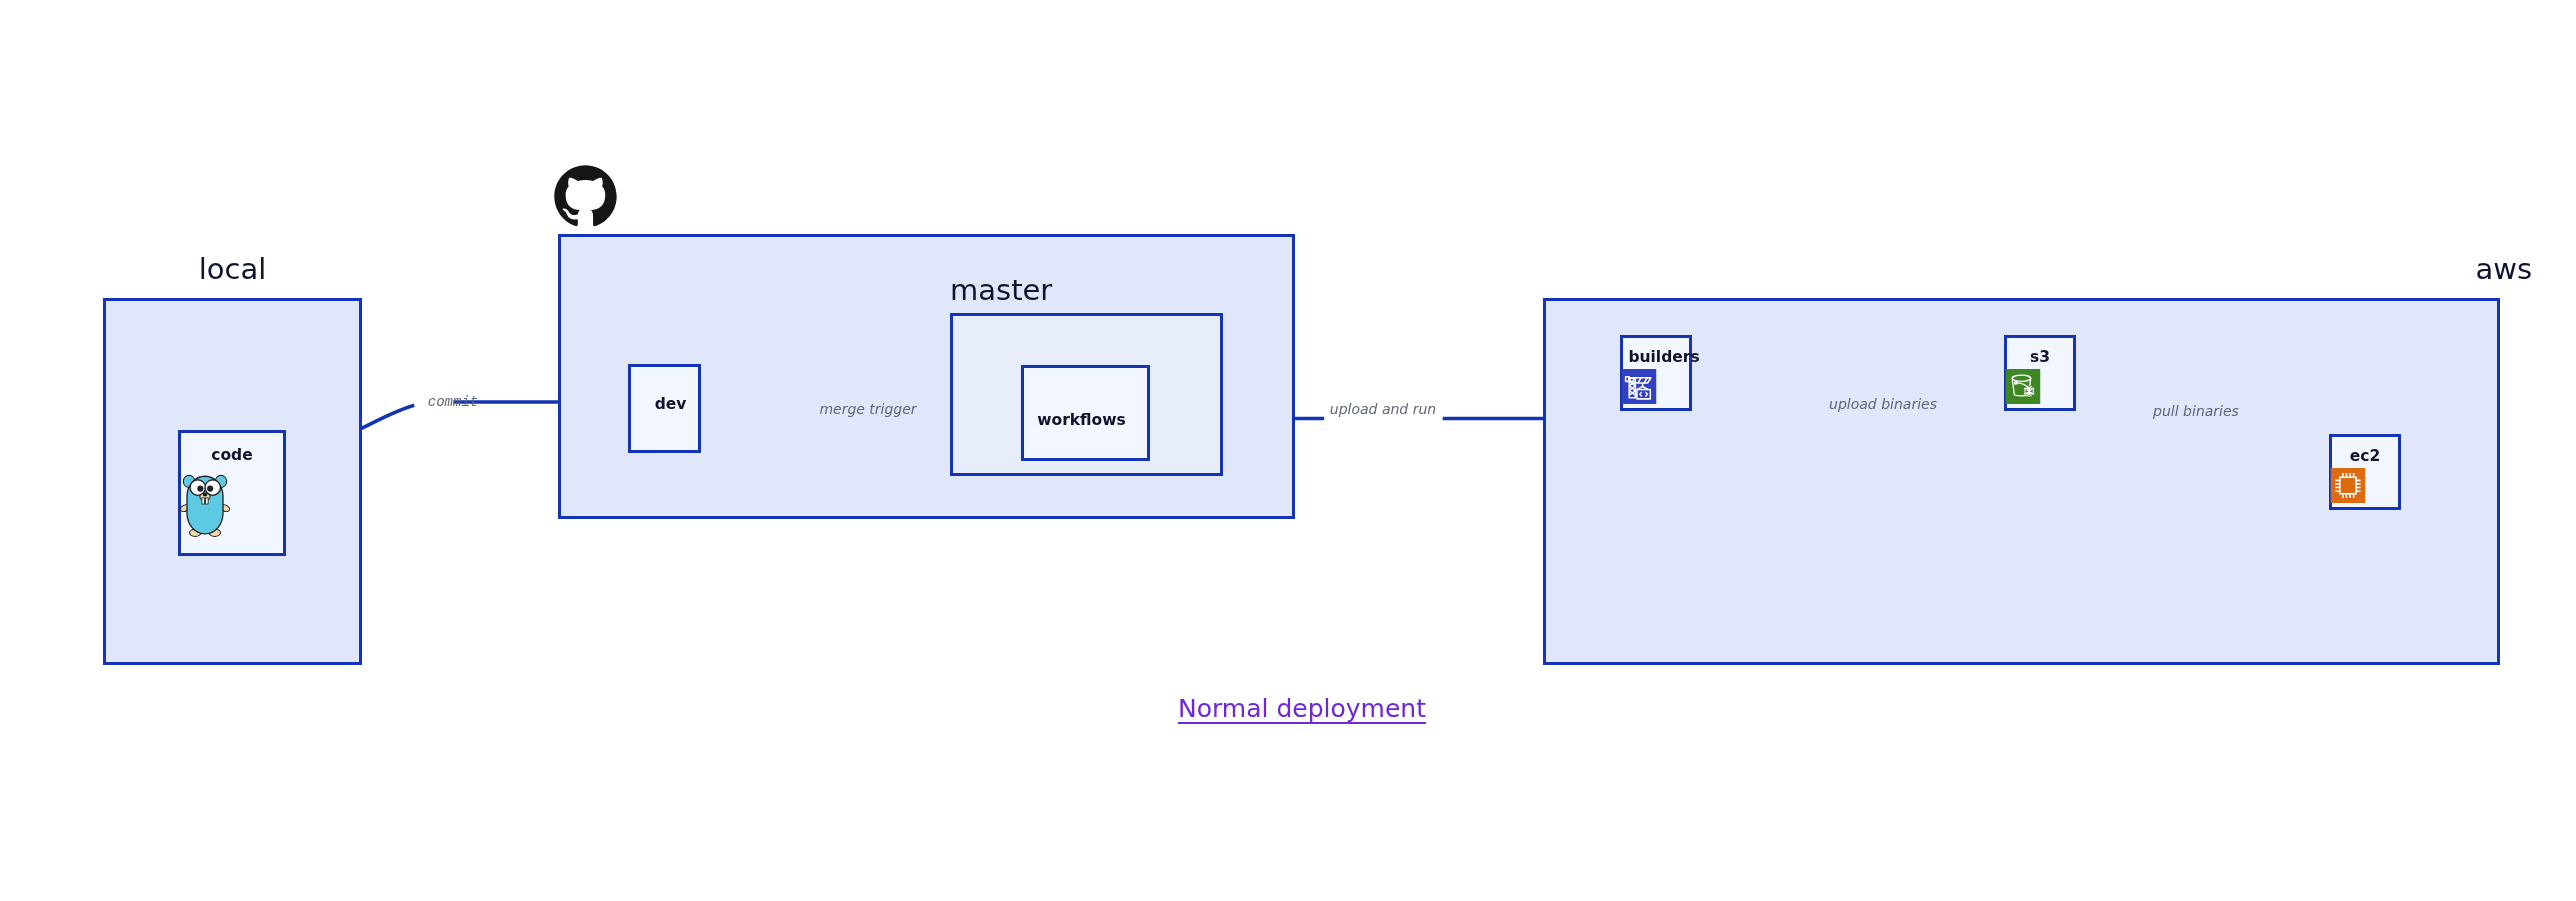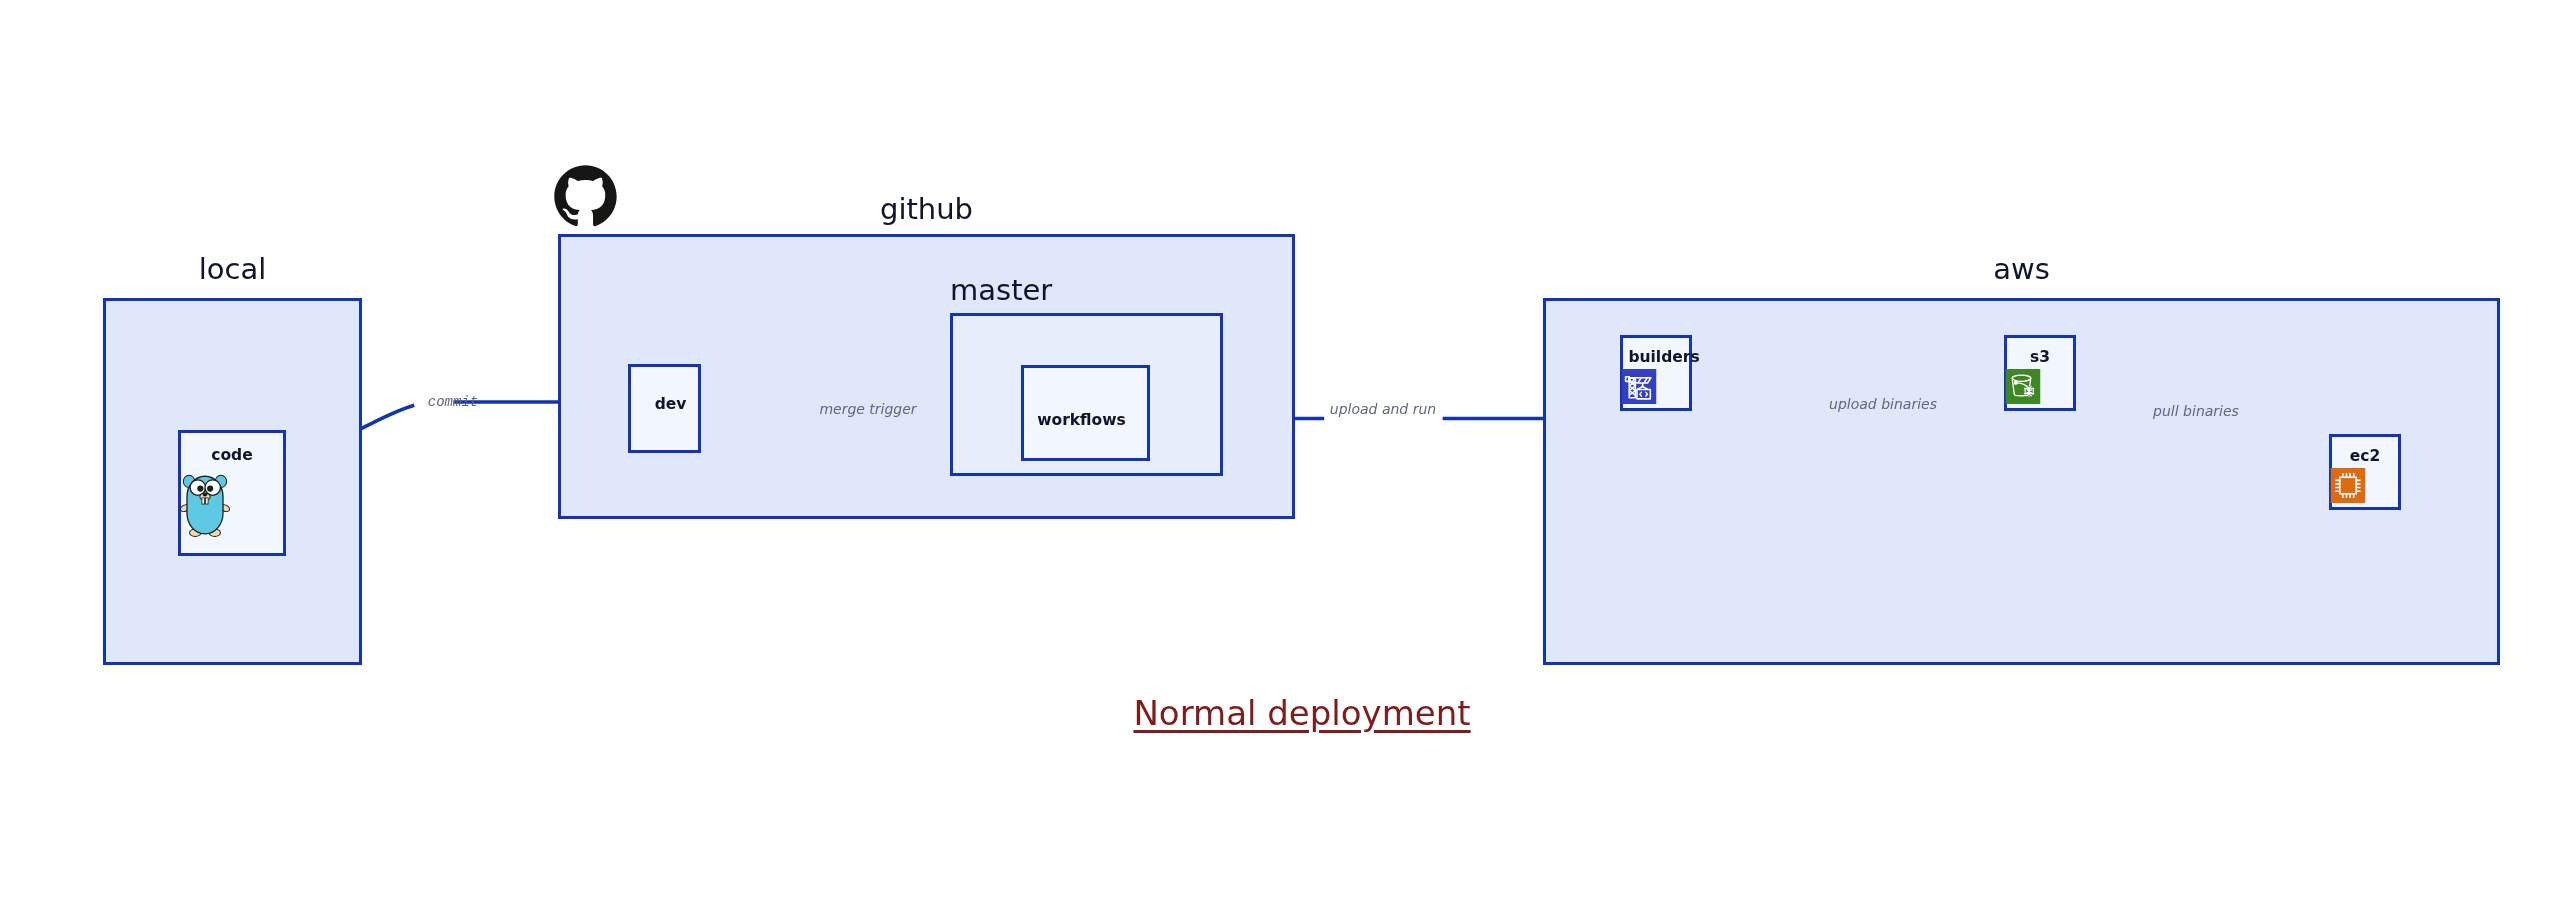--- a/index.html
+++ b/index.html
@@ -81,22 +81,22 @@
     font-style: italic;
     line-height: 1;
     white-space: nowrap;
     background: transparent;
     transform: translate(-50%, -50%);
   }
 
   
   #diagram-title {
     position: absolute;
-    color: #7f1d1d;
-    font-size: 34px;
+    color: #6d28d9;
+    font-size: 25px;
     line-height: 1;
     text-decoration: underline;
     text-underline-offset: 5.2px;
     white-space: nowrap;
     transform: translateX(-50%);
   }
 
   
   #octocat {
     position: absolute;
@@ -156,39 +156,38 @@
 
       <ellipse cx="52" cy="56" rx="10" ry="7" fill="#f2d9ad" stroke="#1d1d1d" stroke-width="2"></ellipse>
       <ellipse cx="52" cy="52" rx="4.5" ry="3.5" fill="#1d1d1d"></ellipse>
 
       <rect x="46" y="58" width="5" height="12" fill="#ffffff" stroke="#1d1d1d" stroke-width="1.6"></rect>
       <rect x="53" y="58" width="5" height="12" fill="#ffffff" stroke="#1d1d1d" stroke-width="1.6"></rect>
     </svg>
   </div>
 
   <div class="group" style="left:558px; top:234px; width:737px; height:285px;"></div>
-  <div class="group-label" style="left:558px; top:195px; width:737px; text-align:center; padding-right:0;">github</div>
 
   <div id="octocat" style="left:553px; top:164px; width:65px; height:65px;">
     <svg viewBox="0 0 98 98" width="65" height="65">
       <path fill="#161614" d="M49 2C23.1 2 2 23.1 2 49c0 20.8 13.5 38.4 32.2 44.6 2.4.4 3.2-1 3.2-2.3v-8.1c-13.1 2.8-15.9-6.3-15.9-6.3-2.1-5.5-5.2-6.9-5.2-6.9-4.3-2.9.3-2.9.3-2.9 4.7.3 7.2 4.8 7.2 4.8 4.2 7.2 11 5.1 13.7 3.9.4-3 1.6-5.1 3-6.3-10.5-1.2-21.5-5.2-21.5-23.3 0-5.2 1.8-9.4 4.8-12.7-.5-1.2-2.1-6 .5-12.5 0 0 3.9-1.3 12.9 4.8 3.7-1 7.7-1.5 11.7-1.6 4 0 8 .6 11.7 1.6 9-6.1 12.9-4.8 12.9-4.8 2.6 6.5 1 11.3.5 12.5 3 3.3 4.8 7.5 4.8 12.7 0 18.2-11 22.1-21.6 23.3 1.7 1.5 3.2 4.4 3.2 8.8v13.1c0 1.3.8 2.8 3.3 2.3C82.5 87.4 96 69.8 96 49 96 23.1 74.9 2 49 2z"></path>
     </svg>
   </div>
 
   <div class="node" style="left:628px; top:364px; width:73px; height:89px;"></div>
   <div class="node-label" style="left:628px; top:397px; width:85px;">dev</div>
 
   <div class="group level2" style="left:950px; top:313px; width:273px; height:163px;"></div>
   <div class="group-label" style="left:950px; top:276px; width:273px; text-align:left;">master</div>
 
   <div class="node" style="left:1021px; top:365px; width:129px; height:96px;"></div>
   <div class="node-label" style="left:1021px; top:413px; width:121px;">workflows</div>
 
   <div class="group" style="left:1543px; top:298px; width:957px; height:367px;"></div>
-  <div class="group-label" style="left:1543px; top:255px; width:957px; text-align:center;">aws</div>
+  <div class="group-label" style="left:1575px; top:255px; width:957px; text-align:right;">aws</div>
 
   <div class="node" style="left:1620px; top:335px; width:67px; height:75px; width:72px; height:76px;"></div>
 
   <div class="node-label" style="left:1620px; top:350px; width:88px;">builders</div>
   <div class="node-icon" style="left:1656px; top:369px; width:35px; height:35px; margin-left:-17.5px;">
     <svg viewBox="0 0 68 68" width="35" height="35">
       <rect x="0" y="0" width="68" height="68" fill="#3440c4"></rect>
       <g stroke="#ffffff" stroke-width="3" fill="none" stroke-linejoin="round">
 
         <path d="M15 18 L15 56 L27 56 L27 18 Z"></path>

